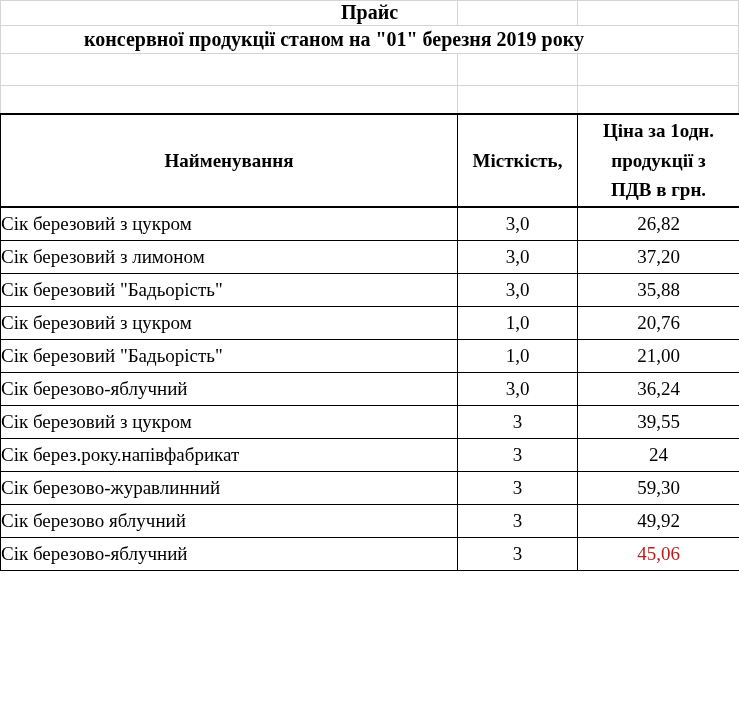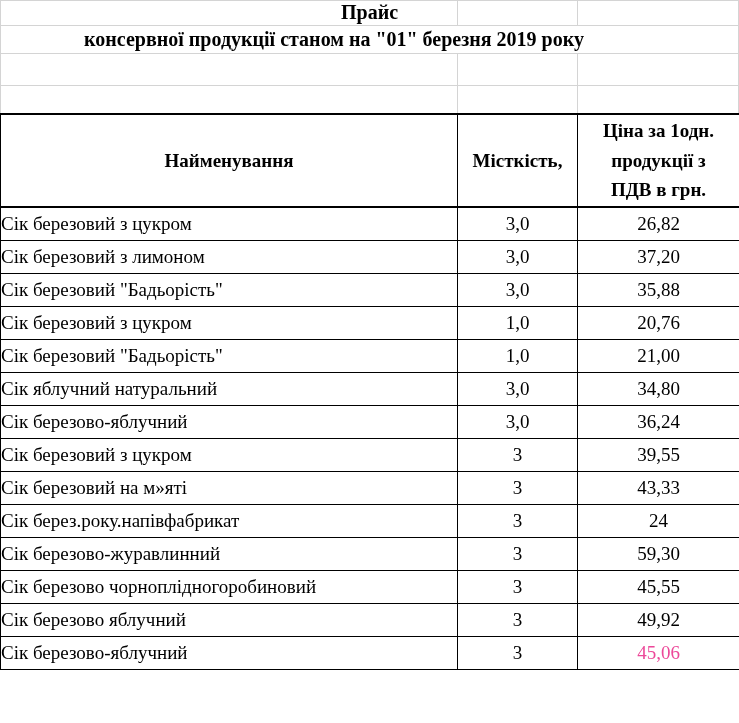--- a/index.html
+++ b/index.html
@@ -61,21 +61,21 @@
     height: 33px;
     font-size: 19px;
     vertical-align: middle;
     padding: 0;
   }
   td.cell-name  { text-align: left; padding-left: 5px; }
   td.cell-cap   { text-align: center; }
   td.cell-price { text-align: center; }
 
   
-  .price-table tbody tr:last-child td.cell-price { color: #ec4899; margin-top: 27px; }
+  .price-table tbody tr:last-child td.cell-price { color: #b91c1c; margin-top: 27px; }
 </style>
 </head>
 <body>
 
 <div class="sheet">
 
   <div class="top-area">
 
     <div class="gl gl-h" style="top:0;"></div>
     <div class="gl gl-h" style="top:25px;"></div>
@@ -131,62 +131,47 @@
     <td class="cell-cap">1,0</td>
     <td class="cell-price">20,76</td>
   </tr>
 
   <tr>
     <td class="cell-name">Сік березовий "Бадьорість"</td>
     <td class="cell-cap">1,0</td>
     <td class="cell-price">21,00</td>
   </tr>
 
-  <tr>
-    <td class="cell-name">Сік яблучний натуральний</td>
-    <td class="cell-cap">3,0</td>
-    <td class="cell-price">34,80</td>
-  </tr>
 
   <tr>
     <td class="cell-name">Сік березово-яблучний</td>
     <td class="cell-cap">3,0</td>
     <td class="cell-price">36,24</td>
   </tr>
 
   <tr>
     <td class="cell-name">Сік березовий з цукром</td>
     <td class="cell-cap">3</td>
     <td class="cell-price">39,55</td>
   </tr>
 
-  <tr>
-    <td class="cell-name">Сік березовий на м»яті</td>
-    <td class="cell-cap">3</td>
-    <td class="cell-price">43,33</td>
-  </tr>
 
   <tr>
     <td class="cell-name">Сік берез.року.напівфабрикат</td>
     <td class="cell-cap">3</td>
     <td class="cell-price">24</td>
   </tr>
 
   <tr>
     <td class="cell-name">Сік березово-журавлинний</td>
     <td class="cell-cap">3</td>
     <td class="cell-price">59,30</td>
   </tr>
 
 
-  <tr>
-    <td class="cell-name">Сік березово чорноплідногоробиновий</td>
-    <td class="cell-cap">3</td>
-    <td class="cell-price">45,55</td>
-  </tr>
 
   <tr>
     <td class="cell-name">Сік березово яблучний</td>
     <td class="cell-cap">3</td>
     <td class="cell-price">49,92</td>
   </tr>
 
   <tr>
     <td class="cell-name">Сік березово-яблучний</td>
     <td class="cell-cap">3</td>

